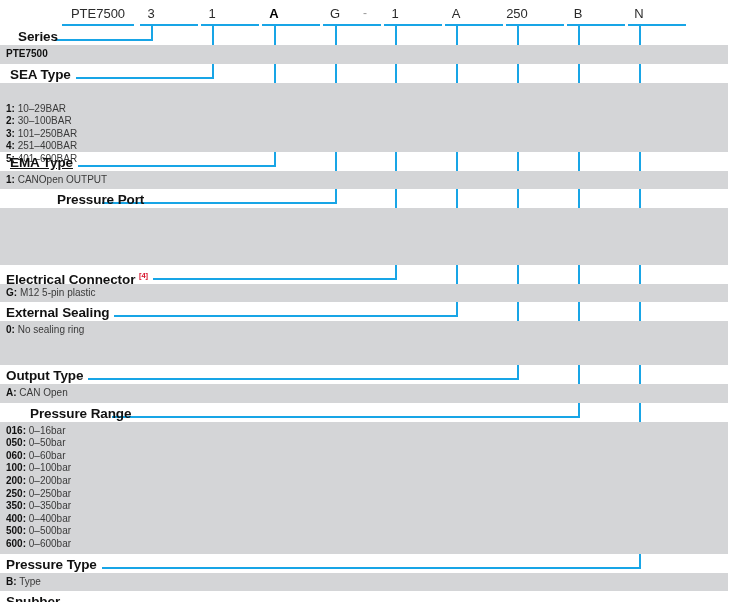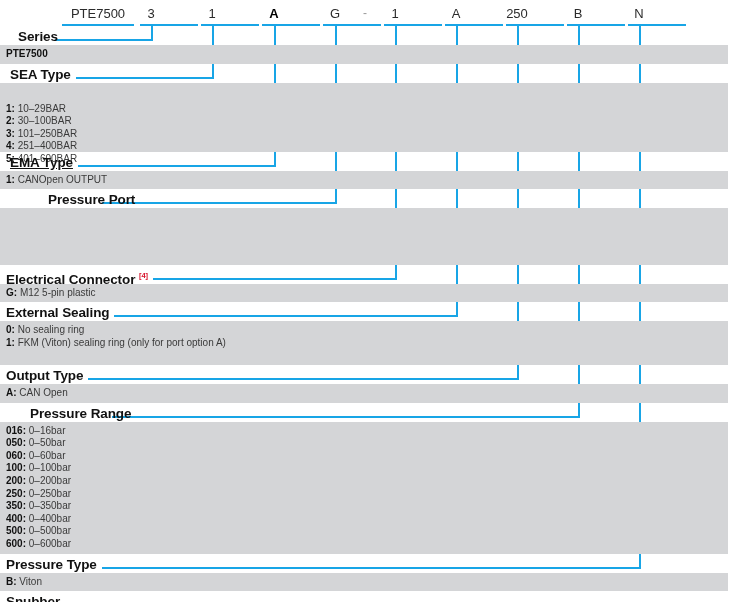--- a/index.html
+++ b/index.html
@@ -162,30 +162,29 @@
         <span class="opt-line"><span class="k">4:</span> <span>251–400BAR</span></span>
         <span class="opt-line"><span class="k">5:</span> <span>401–600BAR</span></span>
       </div>
       <div class="sec-title" style="left: 10px; top: 66.6px;"><span>SEA Type</span></div>
       <div class="band" style="top: 170.6px; height: 18.6px; width: 728px;"></div>
       <div class="opts" style="top: 173.6px;">
         <span class="opt-line"><span class="k">1:</span> <span>CANOpen OUTPUT</span></span>
       </div>
       <div class="sec-title" style="left: 10px; top: 154.6px; text-decoration: underline;"><span>EMA Type</span></div>
       <div class="band" style="top: 208.2px; height: 56.4px; width: 728px;"></div>
-      <div class="sec-title" style="left: 10px; top: 192.2px; padding-left: 38px;"><span>Pressure Port</span></div>
+      <div class="sec-title" style="left: 19px; top: 192.2px; padding-left: 38px;"><span>Pressure Port</span></div>
       <div class="band" style="top: 283.6px; height: 18.6px; width: 728px;"></div>
       <div class="opts" style="top: 286.6px;">
         <span class="opt-line"><span class="k">G:</span> <span>M12 5-pin plastic</span></span>
       </div>
       <div class="sec-title" style="left: 6px; top: 267.6px;"><span>Electrical Connector</span> <span class="fn">[4]</span></div>
       <div class="band" style="top: 321.2px; height: 43.8px; width: 728px;"></div>
       <div class="opts" style="top: 324.2px;">
         <span class="opt-line"><span class="k">0:</span> <span>No sealing ring</span></span>
-        <span class="opt-line"><span class="k">1:</span> <span>FKM (Viton) sealing ring (only for port option A)</span></span>
       </div>
       <div class="sec-title" style="left: 6px; top: 305.2px;"><span>External Sealing</span></div>
       <div class="band" style="top: 384px; height: 18.6px; width: 728px;"></div>
       <div class="opts" style="top: 387px;">
         <span class="opt-line"><span class="k">A:</span> <span>CAN Open</span></span>
       </div>
       <div class="sec-title" style="left: 6px; top: 368px;"><span>Output Type</span></div>
       <div class="band" style="top: 421.6px; height: 132px; width: 728px;"></div>
       <div class="opts" style="top: 424.6px;">
         <span class="opt-line"><span class="k">016:</span> <span>0–16bar</span></span>
@@ -195,19 +194,19 @@
         <span class="opt-line"><span class="k">200:</span> <span>0–200bar</span></span>
         <span class="opt-line"><span class="k">250:</span> <span>0–250bar</span></span>
         <span class="opt-line"><span class="k">350:</span> <span>0–350bar</span></span>
         <span class="opt-line"><span class="k">400:</span> <span>0–400bar</span></span>
         <span class="opt-line"><span class="k">500:</span> <span>0–500bar</span></span>
         <span class="opt-line"><span class="k">600:</span> <span>0–600bar</span></span>
       </div>
       <div class="sec-title" style="left: 6px; top: 405.6px; padding-left: 24px;"><span>Pressure Range</span></div>
       <div class="band" style="top: 572.6px; height: 18.6px; width: 728px;"></div>
       <div class="opts" style="top: 575.6px;">
-        <span class="opt-line"><span class="k">B:</span> <span>Viton</span></span>
+        <span class="opt-line"><span class="k">B:</span> <span>Type</span></span>
       </div>
       <div class="sec-title" style="left: 6px; top: 556.6px;"><span>Pressure Type</span></div>
       <div class="sec-title" style="left: 6px; top: 594.2px;"><span>Snubber</span></div>
     </div>
 
 </div>
 
 </body></html>

